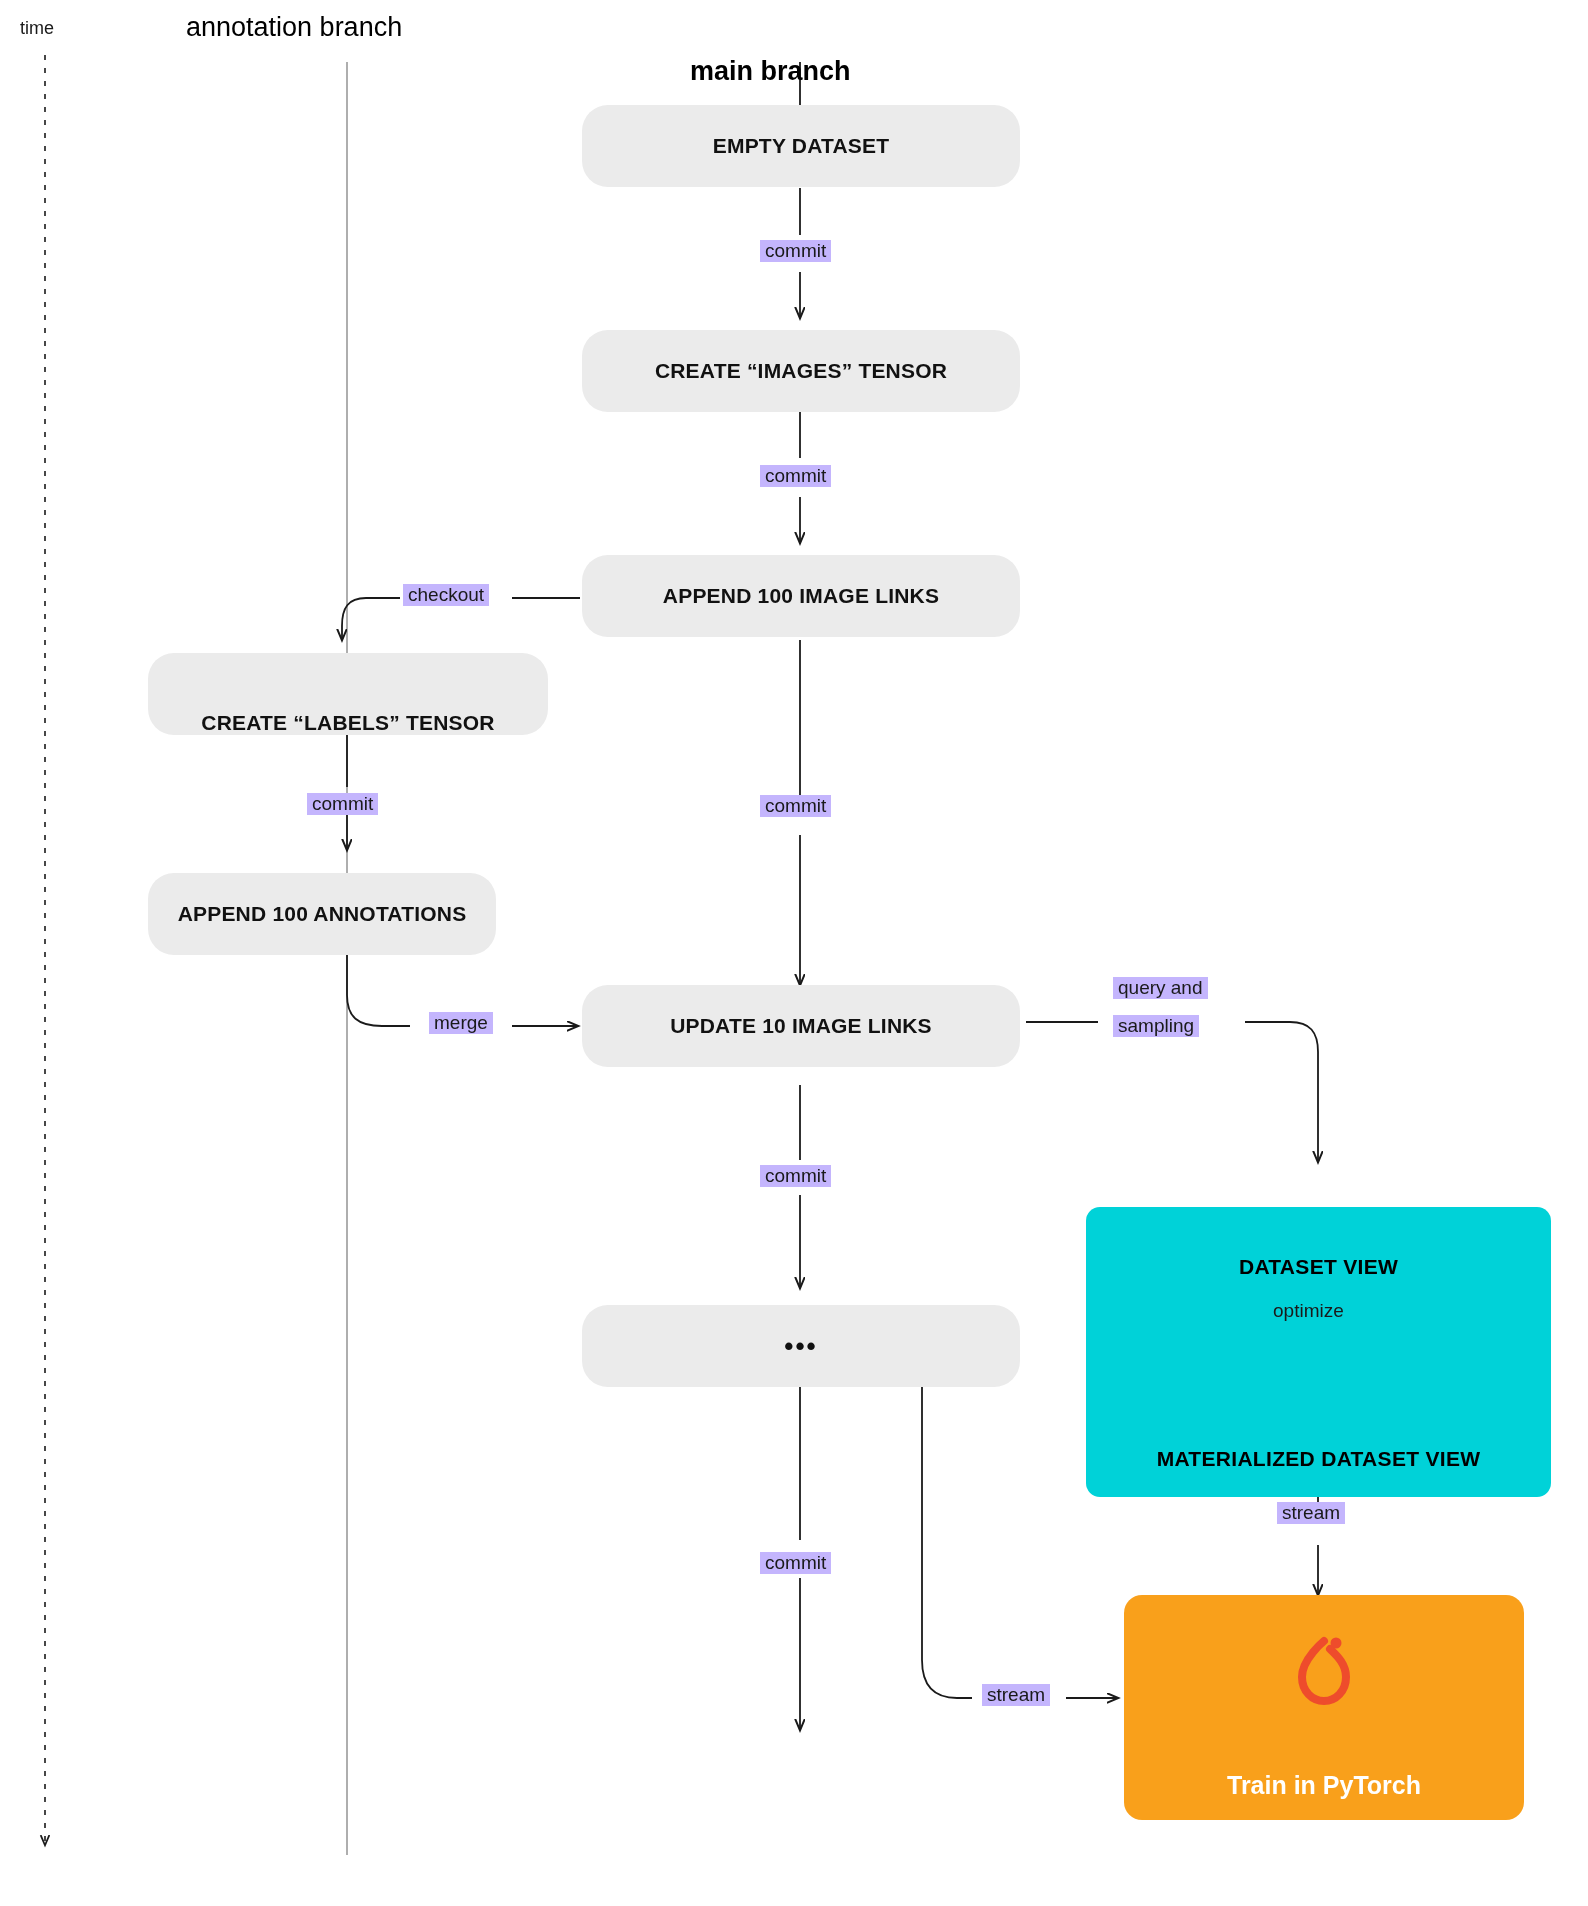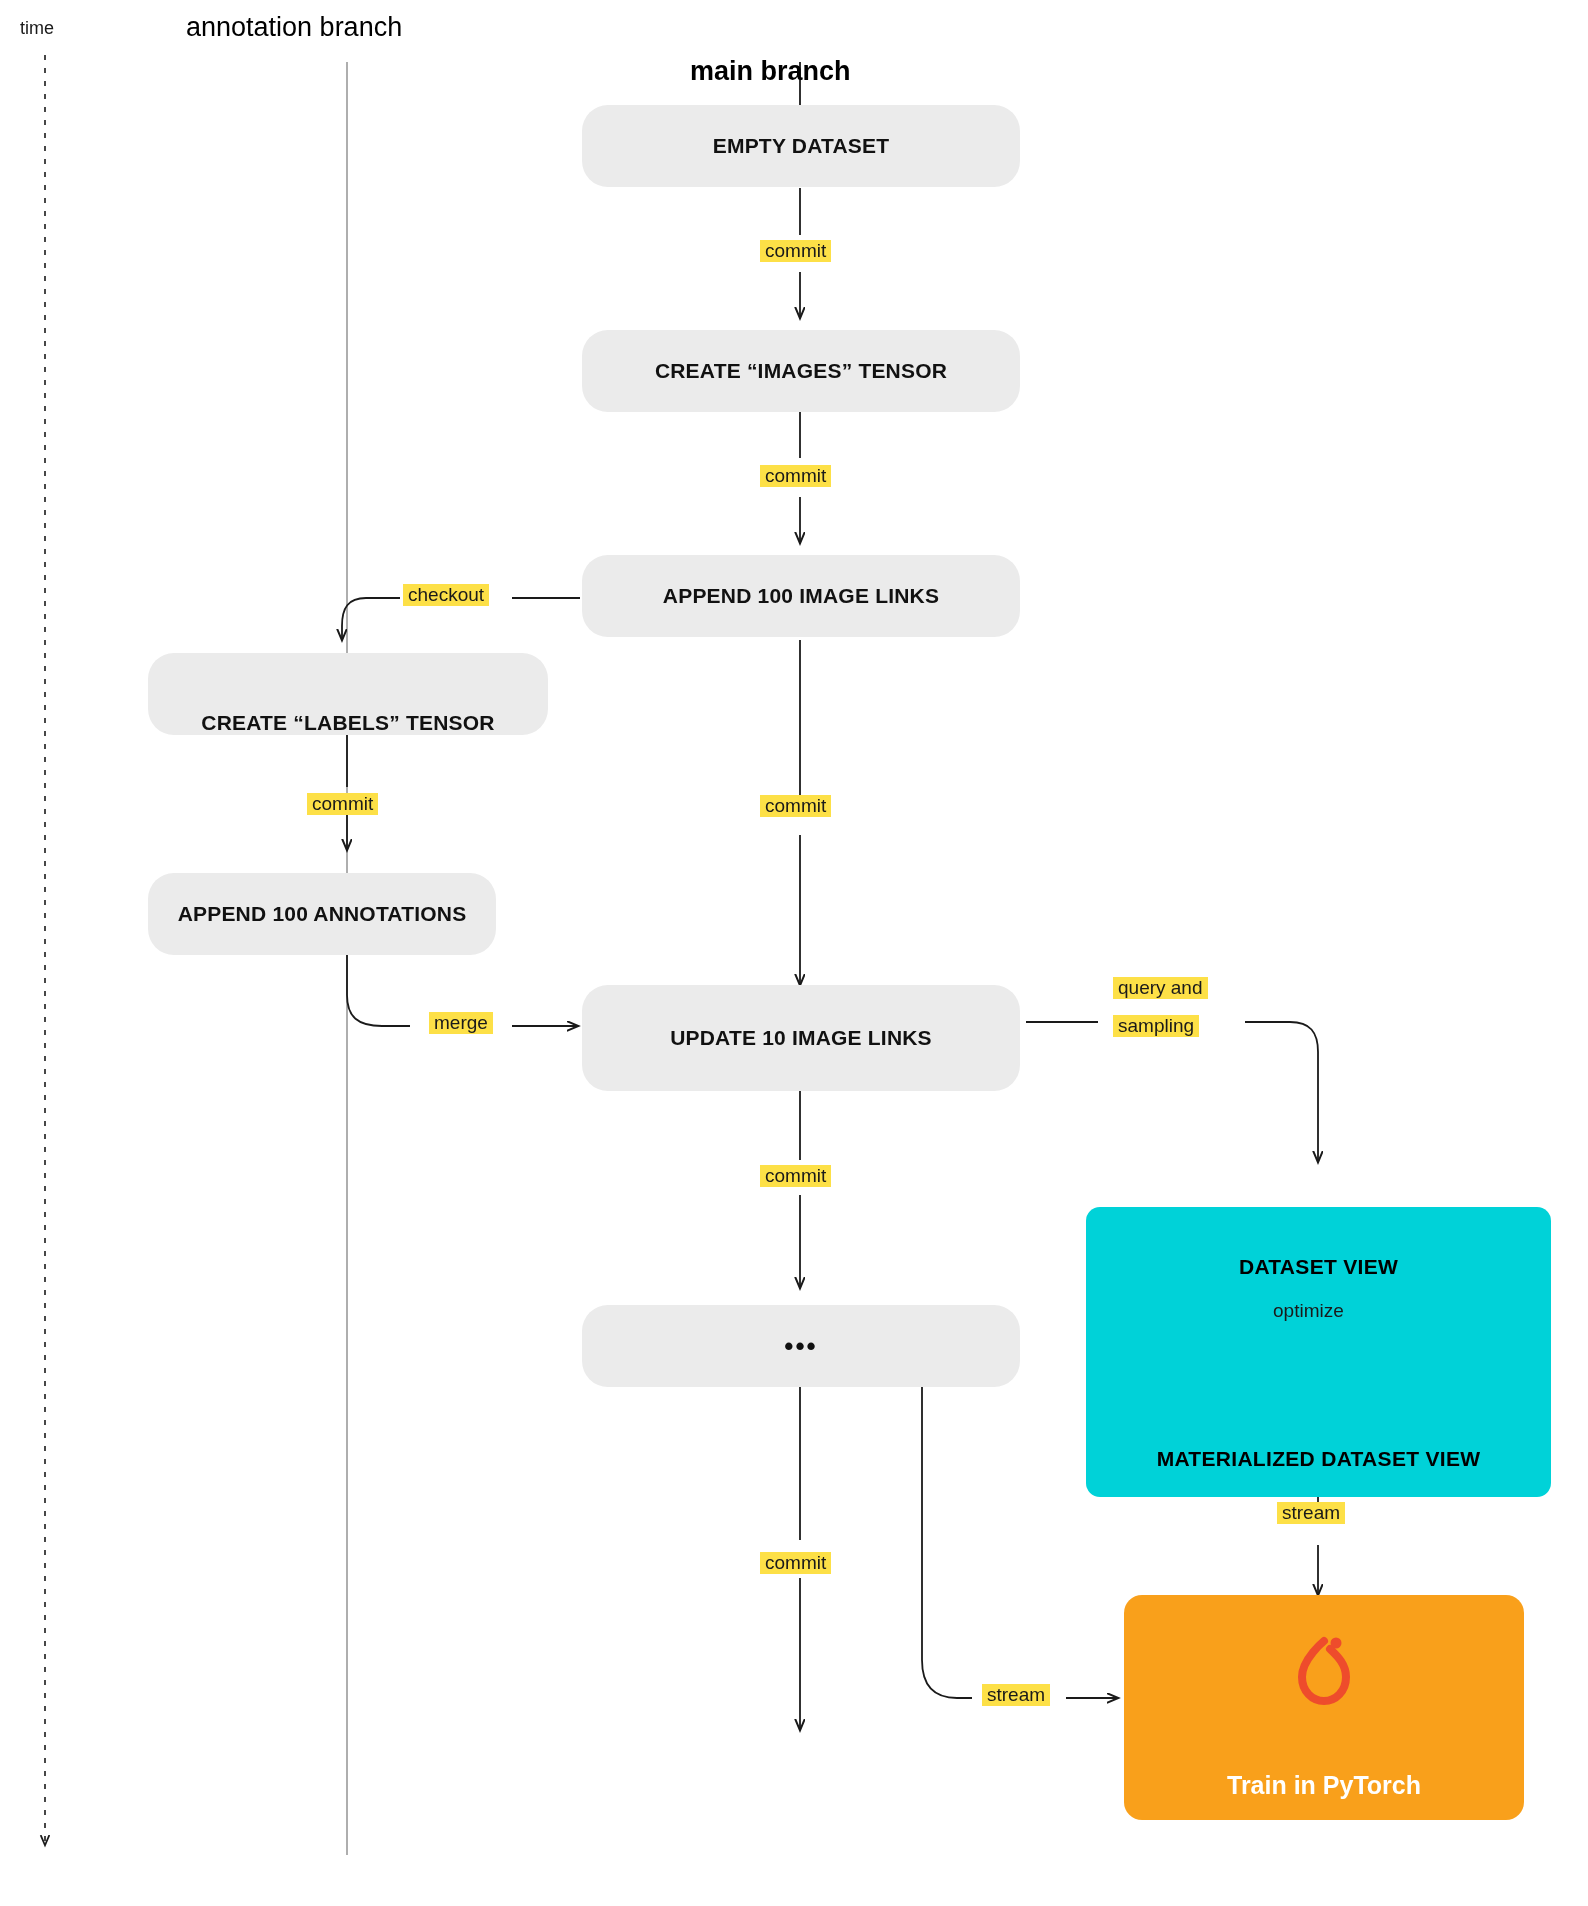--- a/index.html
+++ b/index.html
@@ -58,21 +58,21 @@
     width: 100%;
     text-align: center;
     font-weight: bold;
     font-size: 21px;
     letter-spacing: 0.3px;
   }
   .edge-label {
     position: absolute;
     font-size: 19px;
     color: #1a1a1a;
-    background: #fde047;
+    background: #c4b5fd;
     padding: 0 5px;
     white-space: nowrap;
   }
   .branch-title {
     position: absolute;
     font-size: 27px;
     white-space: nowrap;
   }
   .branch-title.bold {
     font-weight: bold;
@@ -180,21 +180,21 @@
   </div>
 
   <div class="node node-gray" style="left:148px; top:653px; width:400px; height:82px;align-items:flex-end;">
     <span>CREATE “LABELS” TENSOR</span>
   </div>
 
   <div class="node node-gray" style="left:148px; top:873px; width:348px; height:82px;">
     <span>APPEND 100 ANNOTATIONS</span>
   </div>
 
-  <div class="node node-gray" style="left:582px; top:985px; width:438px; height:106px;">
+  <div class="node node-gray" style="left:582px; top:985px; width:438px; height:82px;">
     <span>UPDATE 10 IMAGE LINKS</span>
   </div>
 
   <div class="node node-gray" style="left:582px; top:1305px; width:438px; height:82px;">
     <span class="dots">•••</span>
   </div>
 
   <div class="node node-cyan" style="left:1086px; top:1175px; width:465px; height:290px;">
     <div class="cyan-inner" style="top:48px;">DATASET VIEW</div>
     <div class="cyan-inner" style="top:240px;">MATERIALIZED DATASET VIEW</div>

